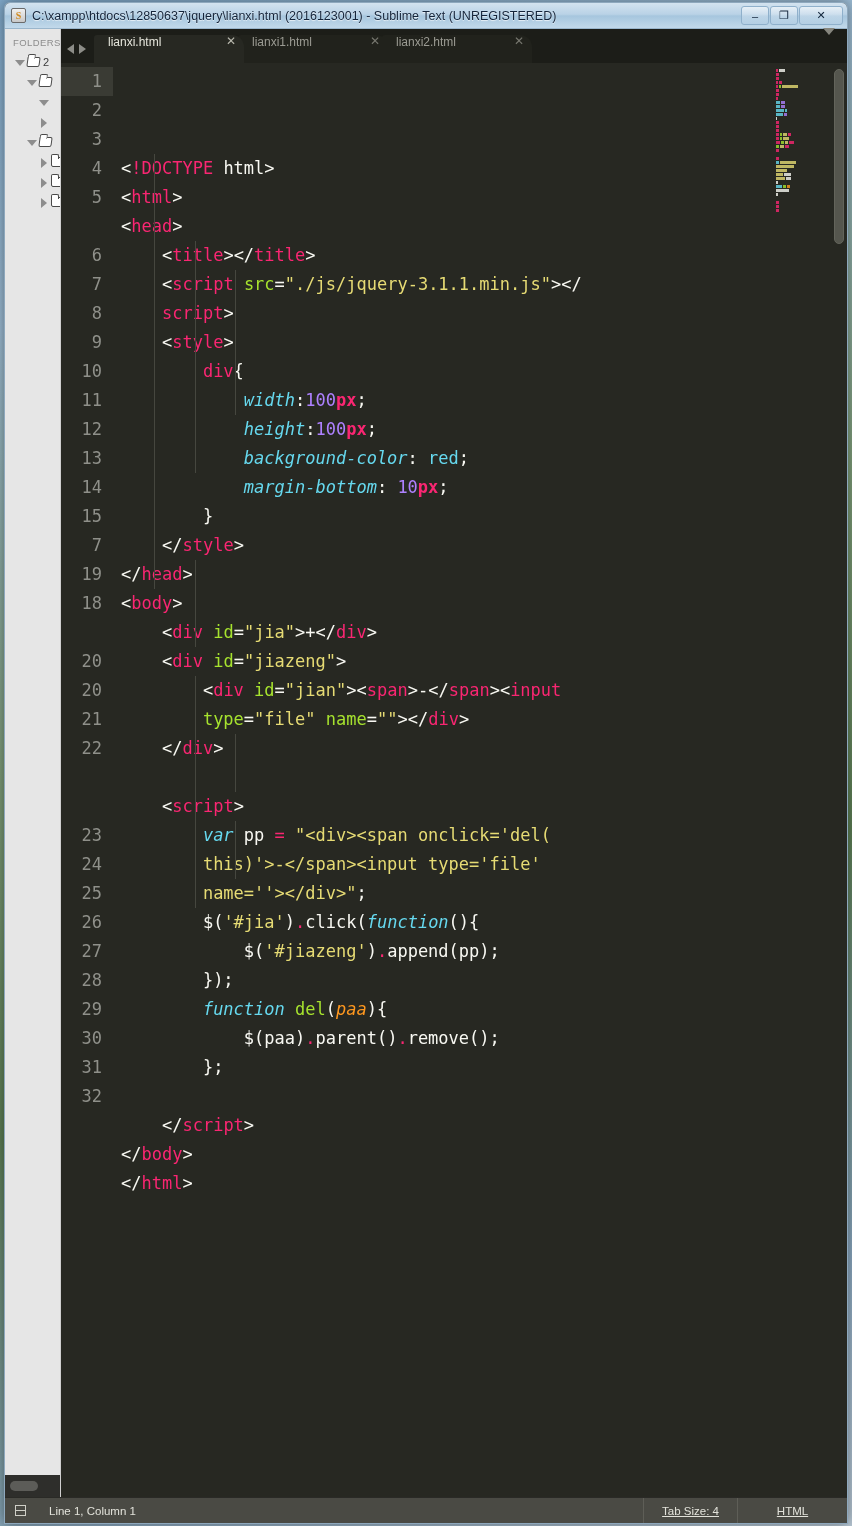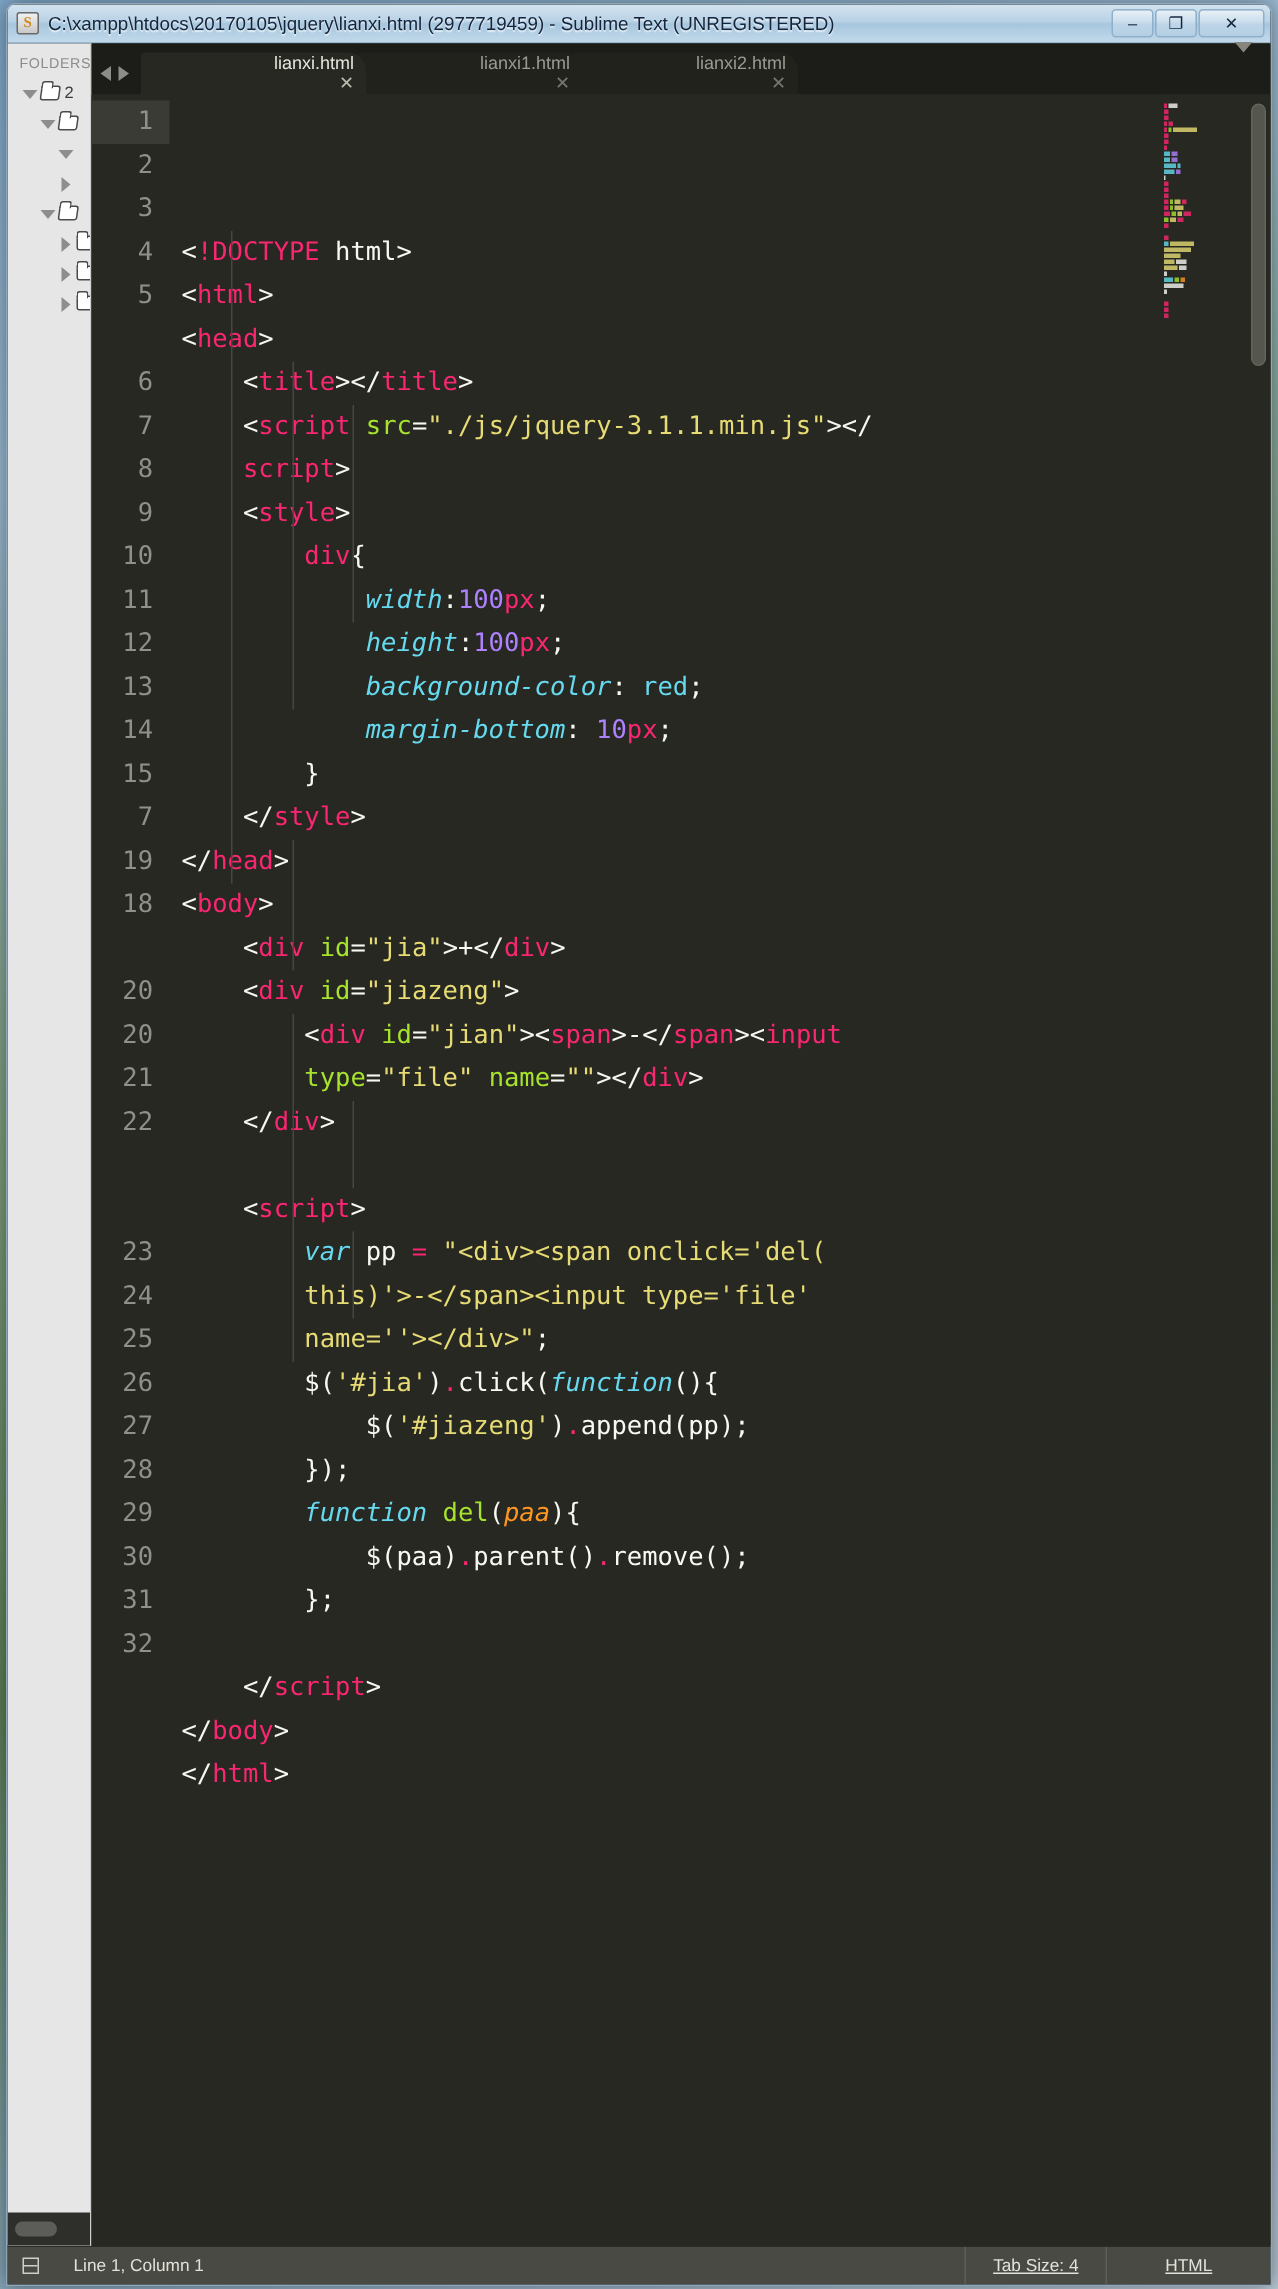--- a/index.html
+++ b/index.html
@@ -138,27 +138,27 @@
   .nav-arrow.left {
     border-top: 5px solid transparent; border-bottom: 5px solid transparent;
     border-right: 7px solid #8d8d88;
   }
   .nav-arrow.right {
     border-top: 5px solid transparent; border-bottom: 5px solid transparent;
     border-left: 7px solid #8d8d88;
   }
   .tab {
     height: 28px; min-width: 150px;
-    display: flex; align-items: flex-end;
+    display: flex; align-items: flex-start;
     padding: 0 8px 0 14px;
     background: #21221c;
     border-radius: 3px 12px 0 0;
     margin-right: -6px;
     position: relative;
-    font-size: 12px; color: #9b9b93; flex-direction: column;
+    font-size: 12px; color: #9b9b93;
   }
   .tab.active {
     background: #272822; color: #e6e6dc; z-index: 3;
   }
   .tab-label { white-space: nowrap; }
   .tab-close {
     margin-left: auto; padding-left: 20px;
     font-size: 12px; color: #77776f; line-height: 1;
   }
   .tab.active .tab-close { color: #b9b9ae; }
@@ -193,21 +193,21 @@
   
   #guides { position: absolute; left: 0; top: 4px; bottom: 0; width: 100%; pointer-events: none; }
   .guide { position: absolute; top: 0; width: 1px; background: #46473f; }
   
   .t-tag   { color: #f92672; }
   .t-attr  { color: #a6e22e; }
   .t-str   { color: #e6db74; }
   .t-punc  { color: #f8f8f2; }
   .t-prop  { color: #66d9ef; font-style: italic; }
   .t-num   { color: #ae81ff; }
-  .t-unit  { color: #f92672; }
+  .t-unit  { color: #f92672; font-weight: bold; }
   .t-kw    { color: #66d9ef; font-style: italic; }
   .t-fn    { color: #a6e22e; }
   .t-param { color: #fd971f; font-style: italic; }
   .t-op    { color: #f92672; }
   .t-txt   { color: #f8f8f2; }
   .t-val   { color: #66d9ef; }
   
   #minimap {
     width: 58px; flex: none; background: #272822;
     position: relative; padding: 6px 3px 0 3px; overflow: hidden;
@@ -248,21 +248,21 @@
   }
   .status-cell.lang { min-width: 110px; }
 </style>
 </head>
 <body>
 
 <div id="window">
 
   <div id="titlebar">
     <div id="app-icon"></div>
-    <div id="title-text">C:\xampp\htdocs\20170105\jquery\lianxi.html (2977719459) - Sublime Text (UNREGISTERED)</div>
+    <div id="title-text">C:\xampp\htdocs\12850637\jquery\lianxi.html (2016123001) - Sublime Text (UNREGISTERED)</div>
     <div id="win-buttons">
       <div class="win-btn">–</div>
       <div class="win-btn">❐</div>
       <div class="win-btn close">✕</div>
     </div>
   </div>
 
 
   <div id="body-row">
 

